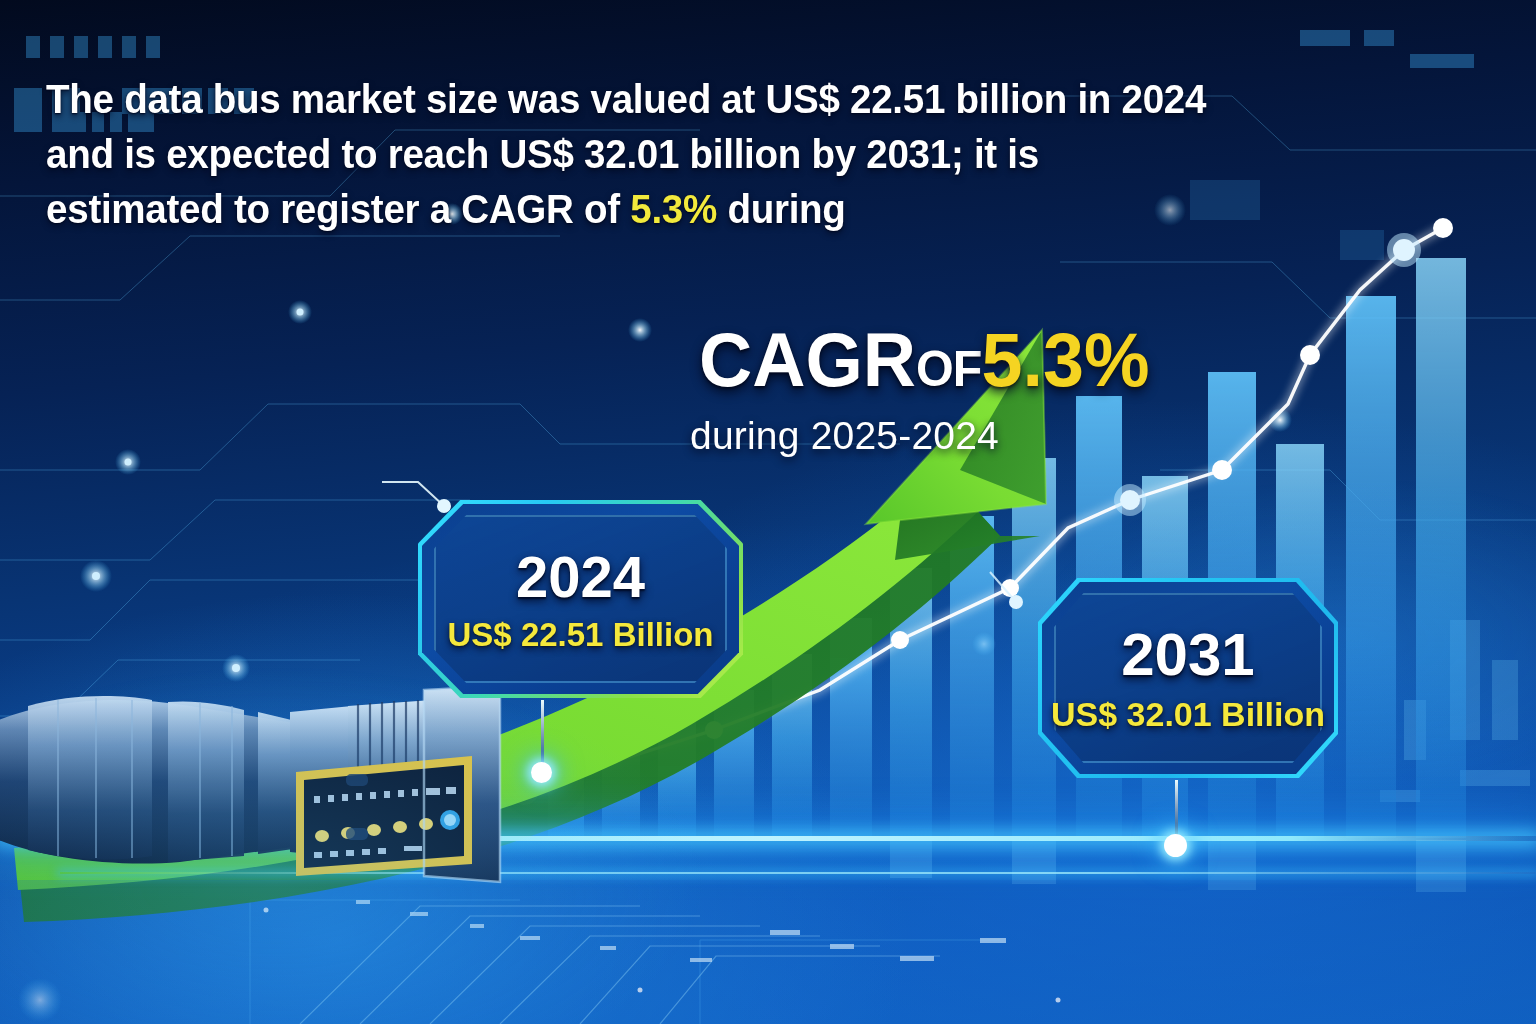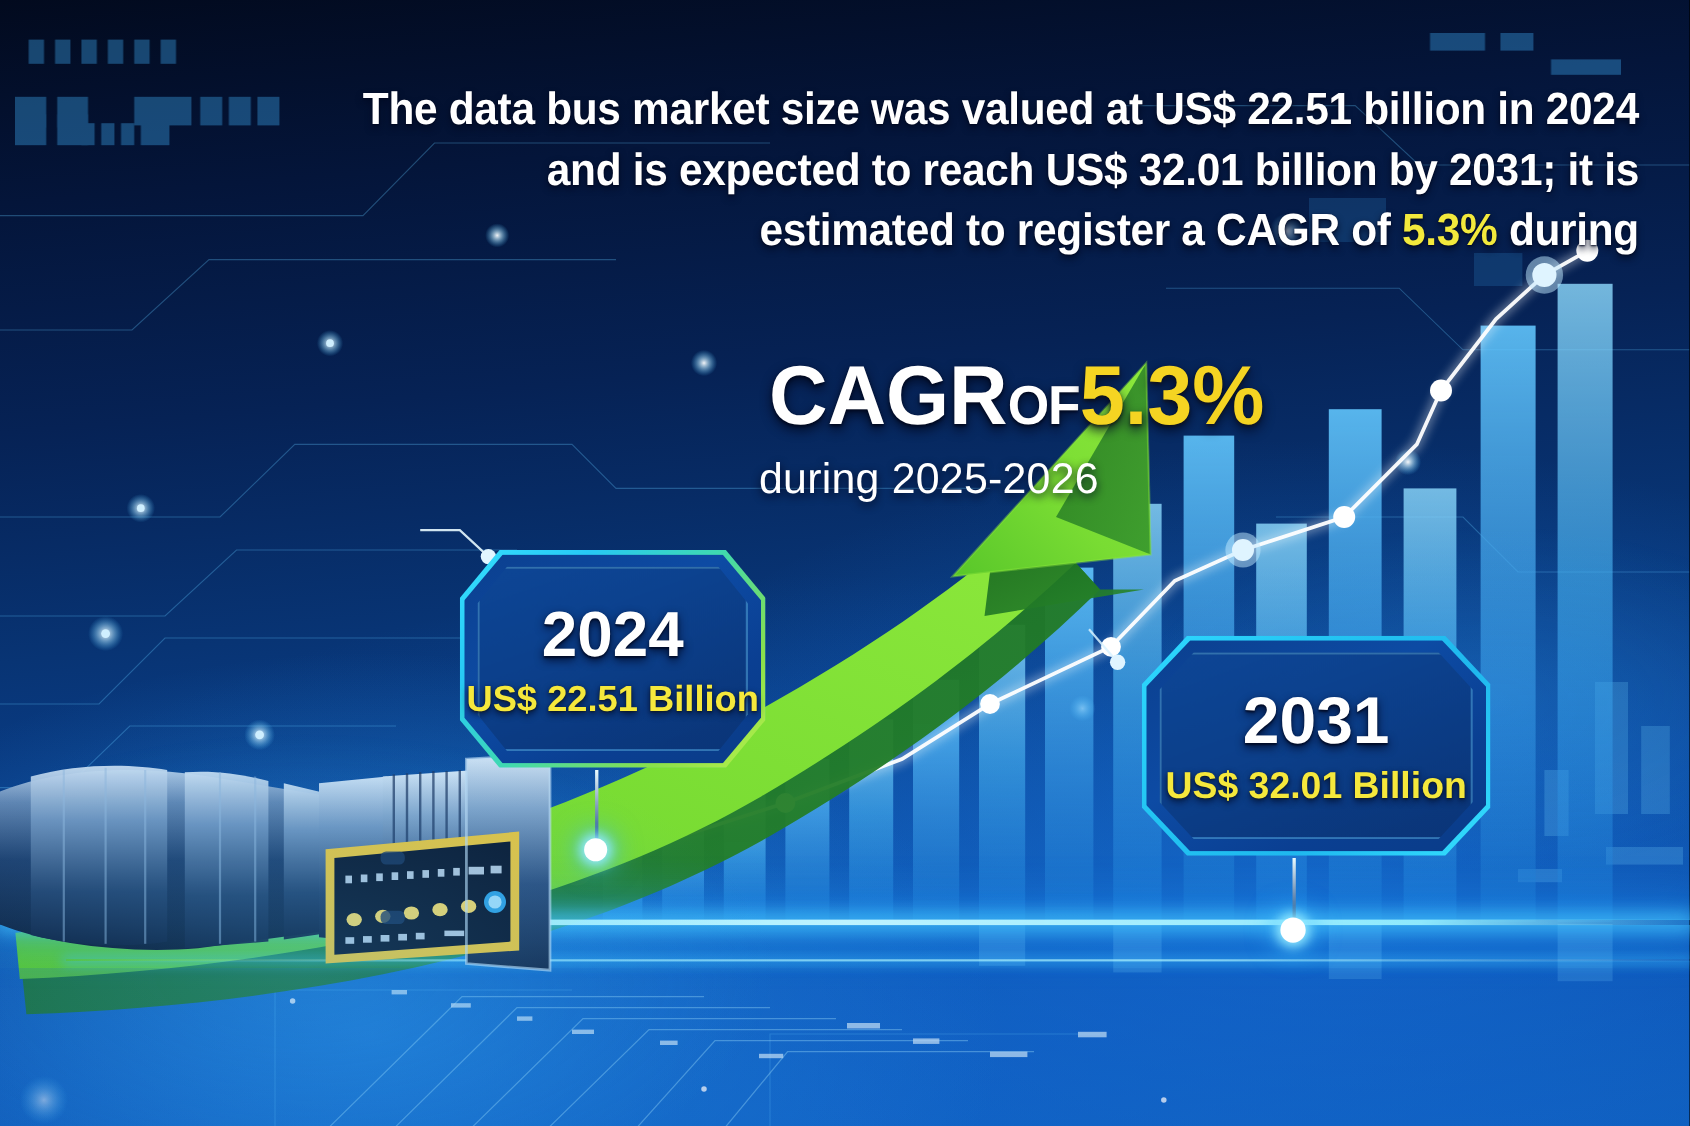--- a/index.html
+++ b/index.html
@@ -10,21 +10,21 @@
       radial-gradient(ellipse 60% 55% at 22% 92%, rgba(40,150,235,.60) 0%, rgba(15,80,175,0) 62%),
       radial-gradient(ellipse 70% 60% at 78% 78%, rgba(25,120,225,.52) 0%, rgba(10,60,150,0) 65%),
       radial-gradient(ellipse 90% 70% at 50% 100%, rgba(20,110,210,.55) 0%, rgba(8,45,120,0) 70%),
       linear-gradient(175deg,#020a1e 0%,#04153a 16%,#062255 34%,#083474 52%,#0a4394 70%,#0d50ab 84%,#1060bd 100%);
   }
   .lay{position:absolute;top:0;left:0;width:1536px;height:1024px;}
   .np{pointer-events:none;}
 
   
   #headline{
-    position:absolute;left:0;top:72px;width:1536px;text-align:right;
+    position:absolute;left:0;top:72px;width:1536px;text-align:left;
     z-index:40;
   }
   #headline .hl{
     display:block;color:#ffffff;font-weight:700;font-size:41px;line-height:1.34;
     letter-spacing:-.3px;
     text-shadow:0 3px 7px rgba(0,10,35,.88), 0 1px 2px rgba(0,5,25,.9);
     transform:scaleX(.94);transform-origin:center;
   }
   #headline .hl b{font-weight:700;}
   .accent-hl{color:#F2E93C;font-weight:700;}
@@ -70,21 +70,21 @@
   .oct .txt{position:absolute;left:0;top:0;right:0;bottom:0;display:flex;flex-direction:column;
     align-items:center;justify-content:center;}
   .co-year{
     font-size:60px;font-weight:700;color:#fff;line-height:1;
     text-shadow:0 4px 9px rgba(0,10,40,.9),0 2px 2px rgba(0,6,25,.85);
   }
   .co-val{
     margin-top:12px;font-size:34px;font-weight:700;color:#F5E83C;line-height:1;white-space:nowrap;
     text-shadow:0 3px 7px rgba(0,10,40,.88),0 1px 2px rgba(30,25,0,.7);
   }
-  #callout2024{left:418px;top:500px;width:278px;height:198px;}
+  #callout2024{left:418px;top:500px;width:325px;height:198px;}
   #callout2024 .co-year{font-size:58px;}
   #callout2024 .co-val{font-size:33px;}
   #callout2031{left:1038px;top:578px;width:300px;height:200px;}
 
   .glowdot{
     position:absolute;border-radius:50%;background:#fff;
     box-shadow:0 0 10px 4px rgba(150,235,255,.95),0 0 22px 9px rgba(60,190,255,.55);
     z-index:44;
   }
   .vconn{position:absolute;width:3px;background:linear-gradient(180deg,#eafcff,#0a2f6e);z-index:43;}
@@ -427,36 +427,36 @@
        radial-gradient(ellipse 30% 22% at 88% 62%, rgba(60,180,255,.16), rgba(0,0,0,0) 70%);"></div>
 
   <div id="headline">
     <span class="hl"><span>The data bus market size was valued at </span><span>US$ 22.51 billion</span><span> in 2024</span></span>
     <span class="hl"><span>and is expected to reach </span><span>US$ 32.01 billion</span><span> by 2031; it is</span></span>
     <span class="hl"><span>estimated to register a </span><b class="accent-bold">CAGR of </b><b class="accent-hl">5.3%</b><span> during</span></span>
   </div>
 
   <div id="cagr">
     <div class="big"><span>CAGR</span><span class="of">OF</span><span class="pct">5.3%</span></div>
-    <div class="sub">during 2025-2026</div>
+    <div class="sub">during 2025-2024</div>
   </div>
 
   <div class="callout" id="callout2024">
     <div class="oct">
       <div class="inner"></div>
       <div class="inner2"></div>
       <div class="txt">
         <div class="co-year">2024</div>
         <div class="co-val">US$ 22.51 Billion</div>
       </div>
     </div>
   </div>
 
   <div class="callout" id="callout2031">
-    <div class="oct" style="background:linear-gradient(135deg,#2ed8ff 0%,#22c4f2 35%,#1fb8ee 65%,#35e0ff 100%);padding-left:17px;">
+    <div class="oct" style="background:linear-gradient(135deg,#2ed8ff 0%,#22c4f2 35%,#1fb8ee 65%,#35e0ff 100%);">
       <div class="inner"></div>
       <div class="inner2"></div>
       <div class="txt">
         <div class="co-year">2031</div>
         <div class="co-val">US$ 32.01 Billion</div>
       </div>
     </div>
   </div>
 
 </div>

